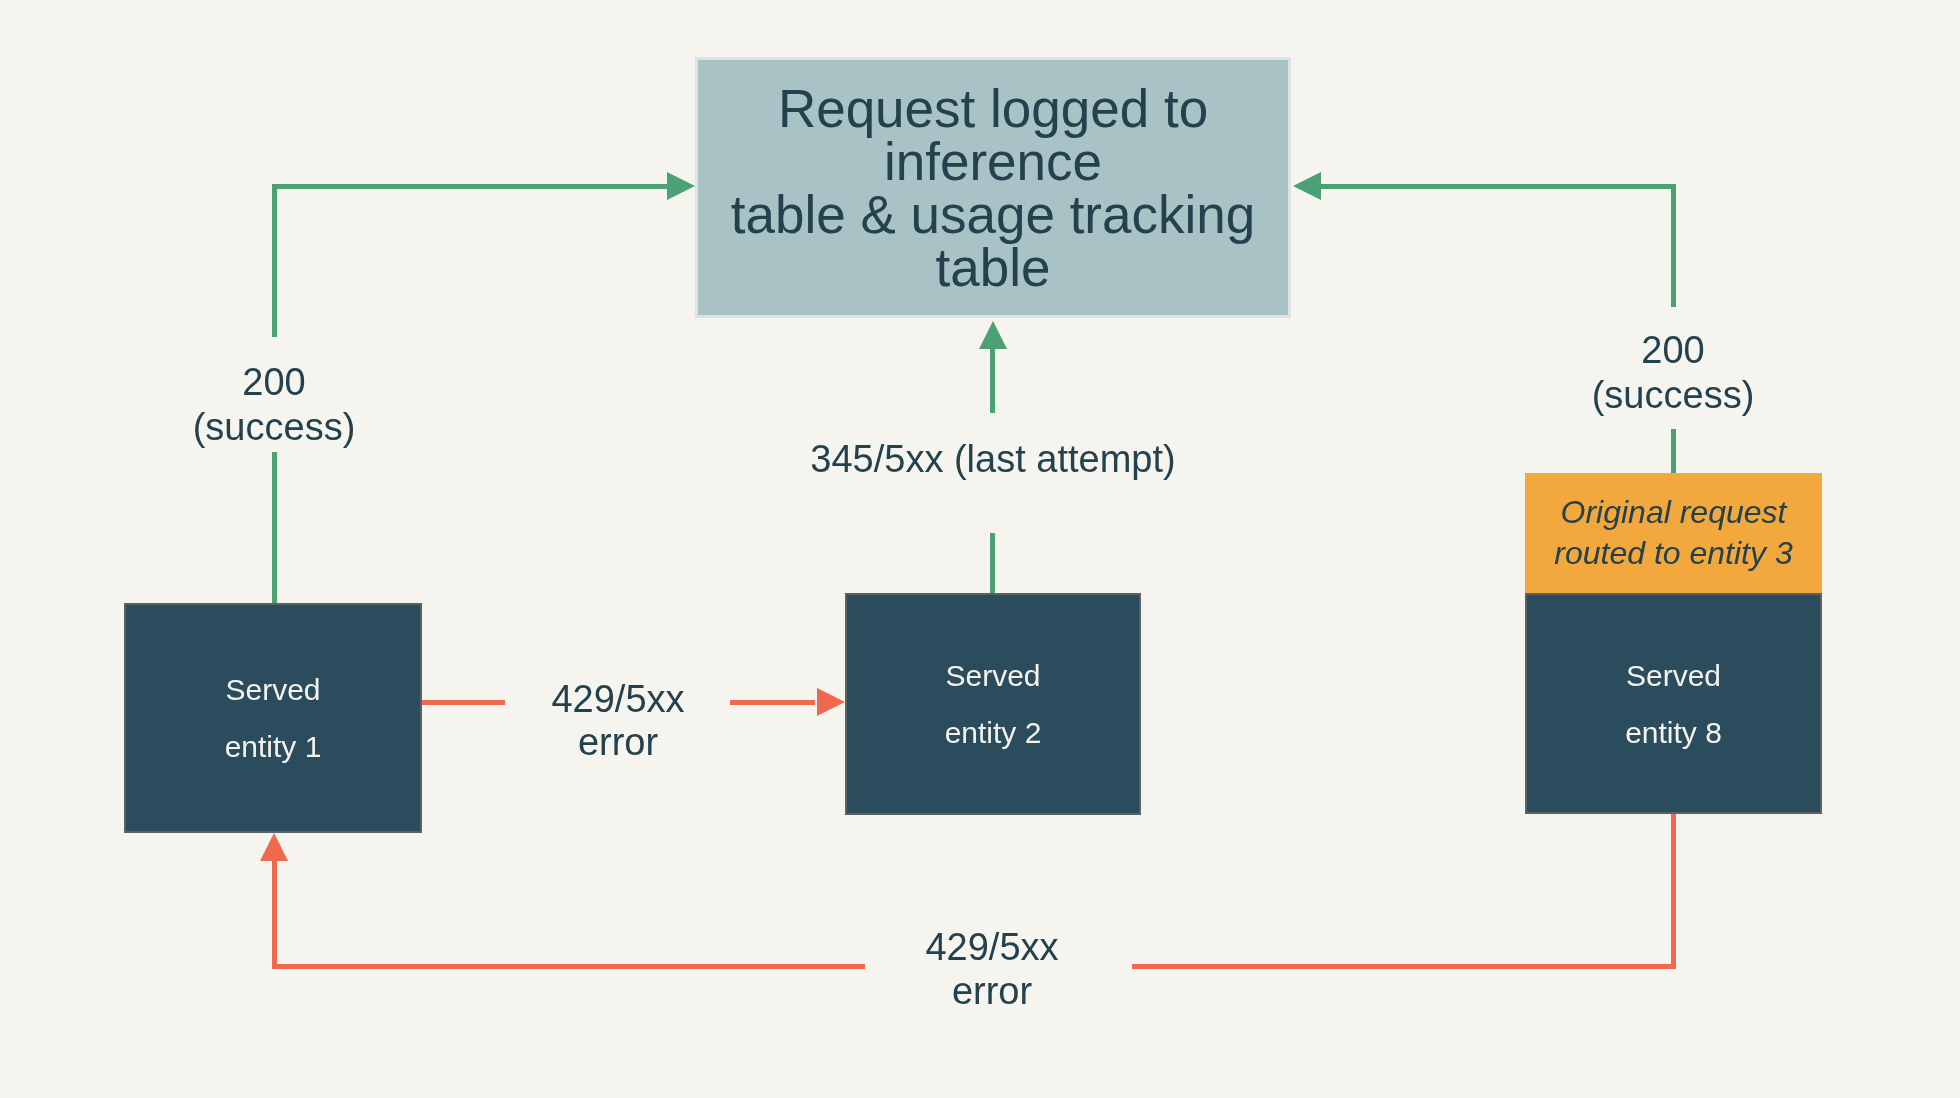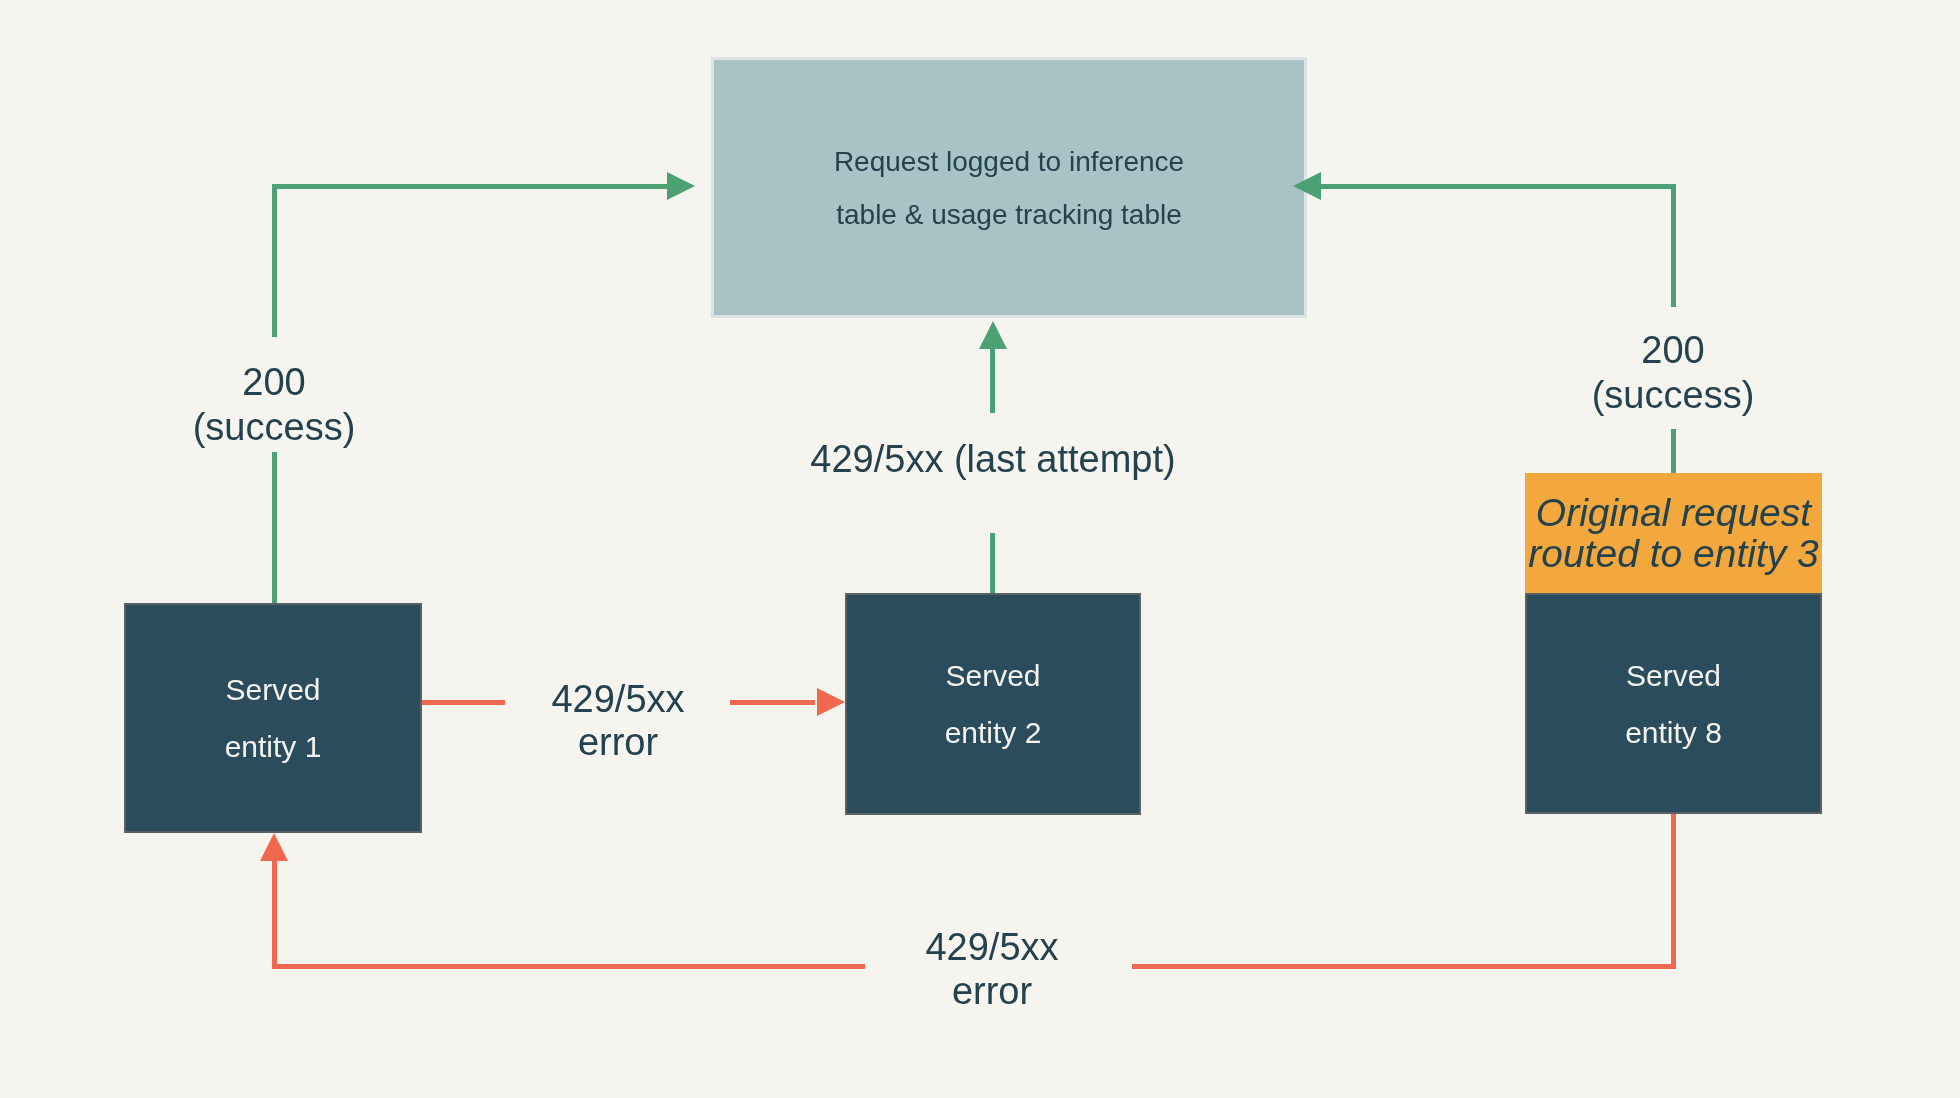--- a/index.html
+++ b/index.html
@@ -16,30 +16,30 @@
     color:var(--dark-text);
   }
   .node{
     position:absolute;display:flex;flex-direction:column;
     align-items:center;justify-content:center;text-align:center;
     box-sizing:border-box;
   }
   .node-log{
     background:var(--top-box);
     border:3px solid var(--top-box-border);
-    font-size:28px;line-height:53px;color:var(--dark-text);margin-left:16px;
+    font-size:53px;line-height:53px;color:var(--dark-text);
   }
   .node-entity{
     background:var(--teal);
     border:2px solid var(--teal-border);
     font-size:30px;line-height:57px;color:var(--light-text);
   }
   .node-banner{
     background:var(--orange);
-    font-size:39px;line-height:41px;font-style:italic;color:var(--dark-text);
+    font-size:32px;line-height:41px;font-style:italic;color:var(--dark-text);
   }
   .edge-label{
     position:absolute;text-align:center;
     font-size:38px;line-height:45px;color:var(--dark-text);
   }
   .edge-label.small{line-height:43px;}
   .line{position:absolute;}
   .line.green{background:var(--green);}
   .line.red{background:var(--red);}
   .arrow{position:absolute;width:0;height:0;}
@@ -82,21 +82,21 @@
   <div>200</div>
   <div>(success)</div>
 </div>
 <div class="line green" style="left:272px;top:184px;width:5px;height:153px;"></div>
 <div class="line green" style="left:272px;top:184px;width:395px;height:5px;"></div>
 <div class="arrow right-green" style="left:667px;top:172px;"></div>
 
 <div class="arrow up-green" style="left:979px;top:321px;"></div>
 <div class="line green" style="left:990px;top:349px;width:5px;height:64px;"></div>
 <div class="edge-label" style="left:743px;top:437px;width:500px;">
-  <div>429/5xx (last attempt)</div>
+  <div>345/5xx (last attempt)</div>
 </div>
 <div class="line green" style="left:990px;top:533px;width:5px;height:60px;"></div>
 
 <div class="line green" style="left:1671px;top:429px;width:5px;height:44px;"></div>
 <div class="edge-label" style="left:1513px;top:328px;width:320px;">
   <div>200</div>
   <div>(success)</div>
 </div>
 <div class="line green" style="left:1671px;top:184px;width:5px;height:123px;"></div>
 <div class="line green" style="left:1321px;top:184px;width:355px;height:5px;"></div>

